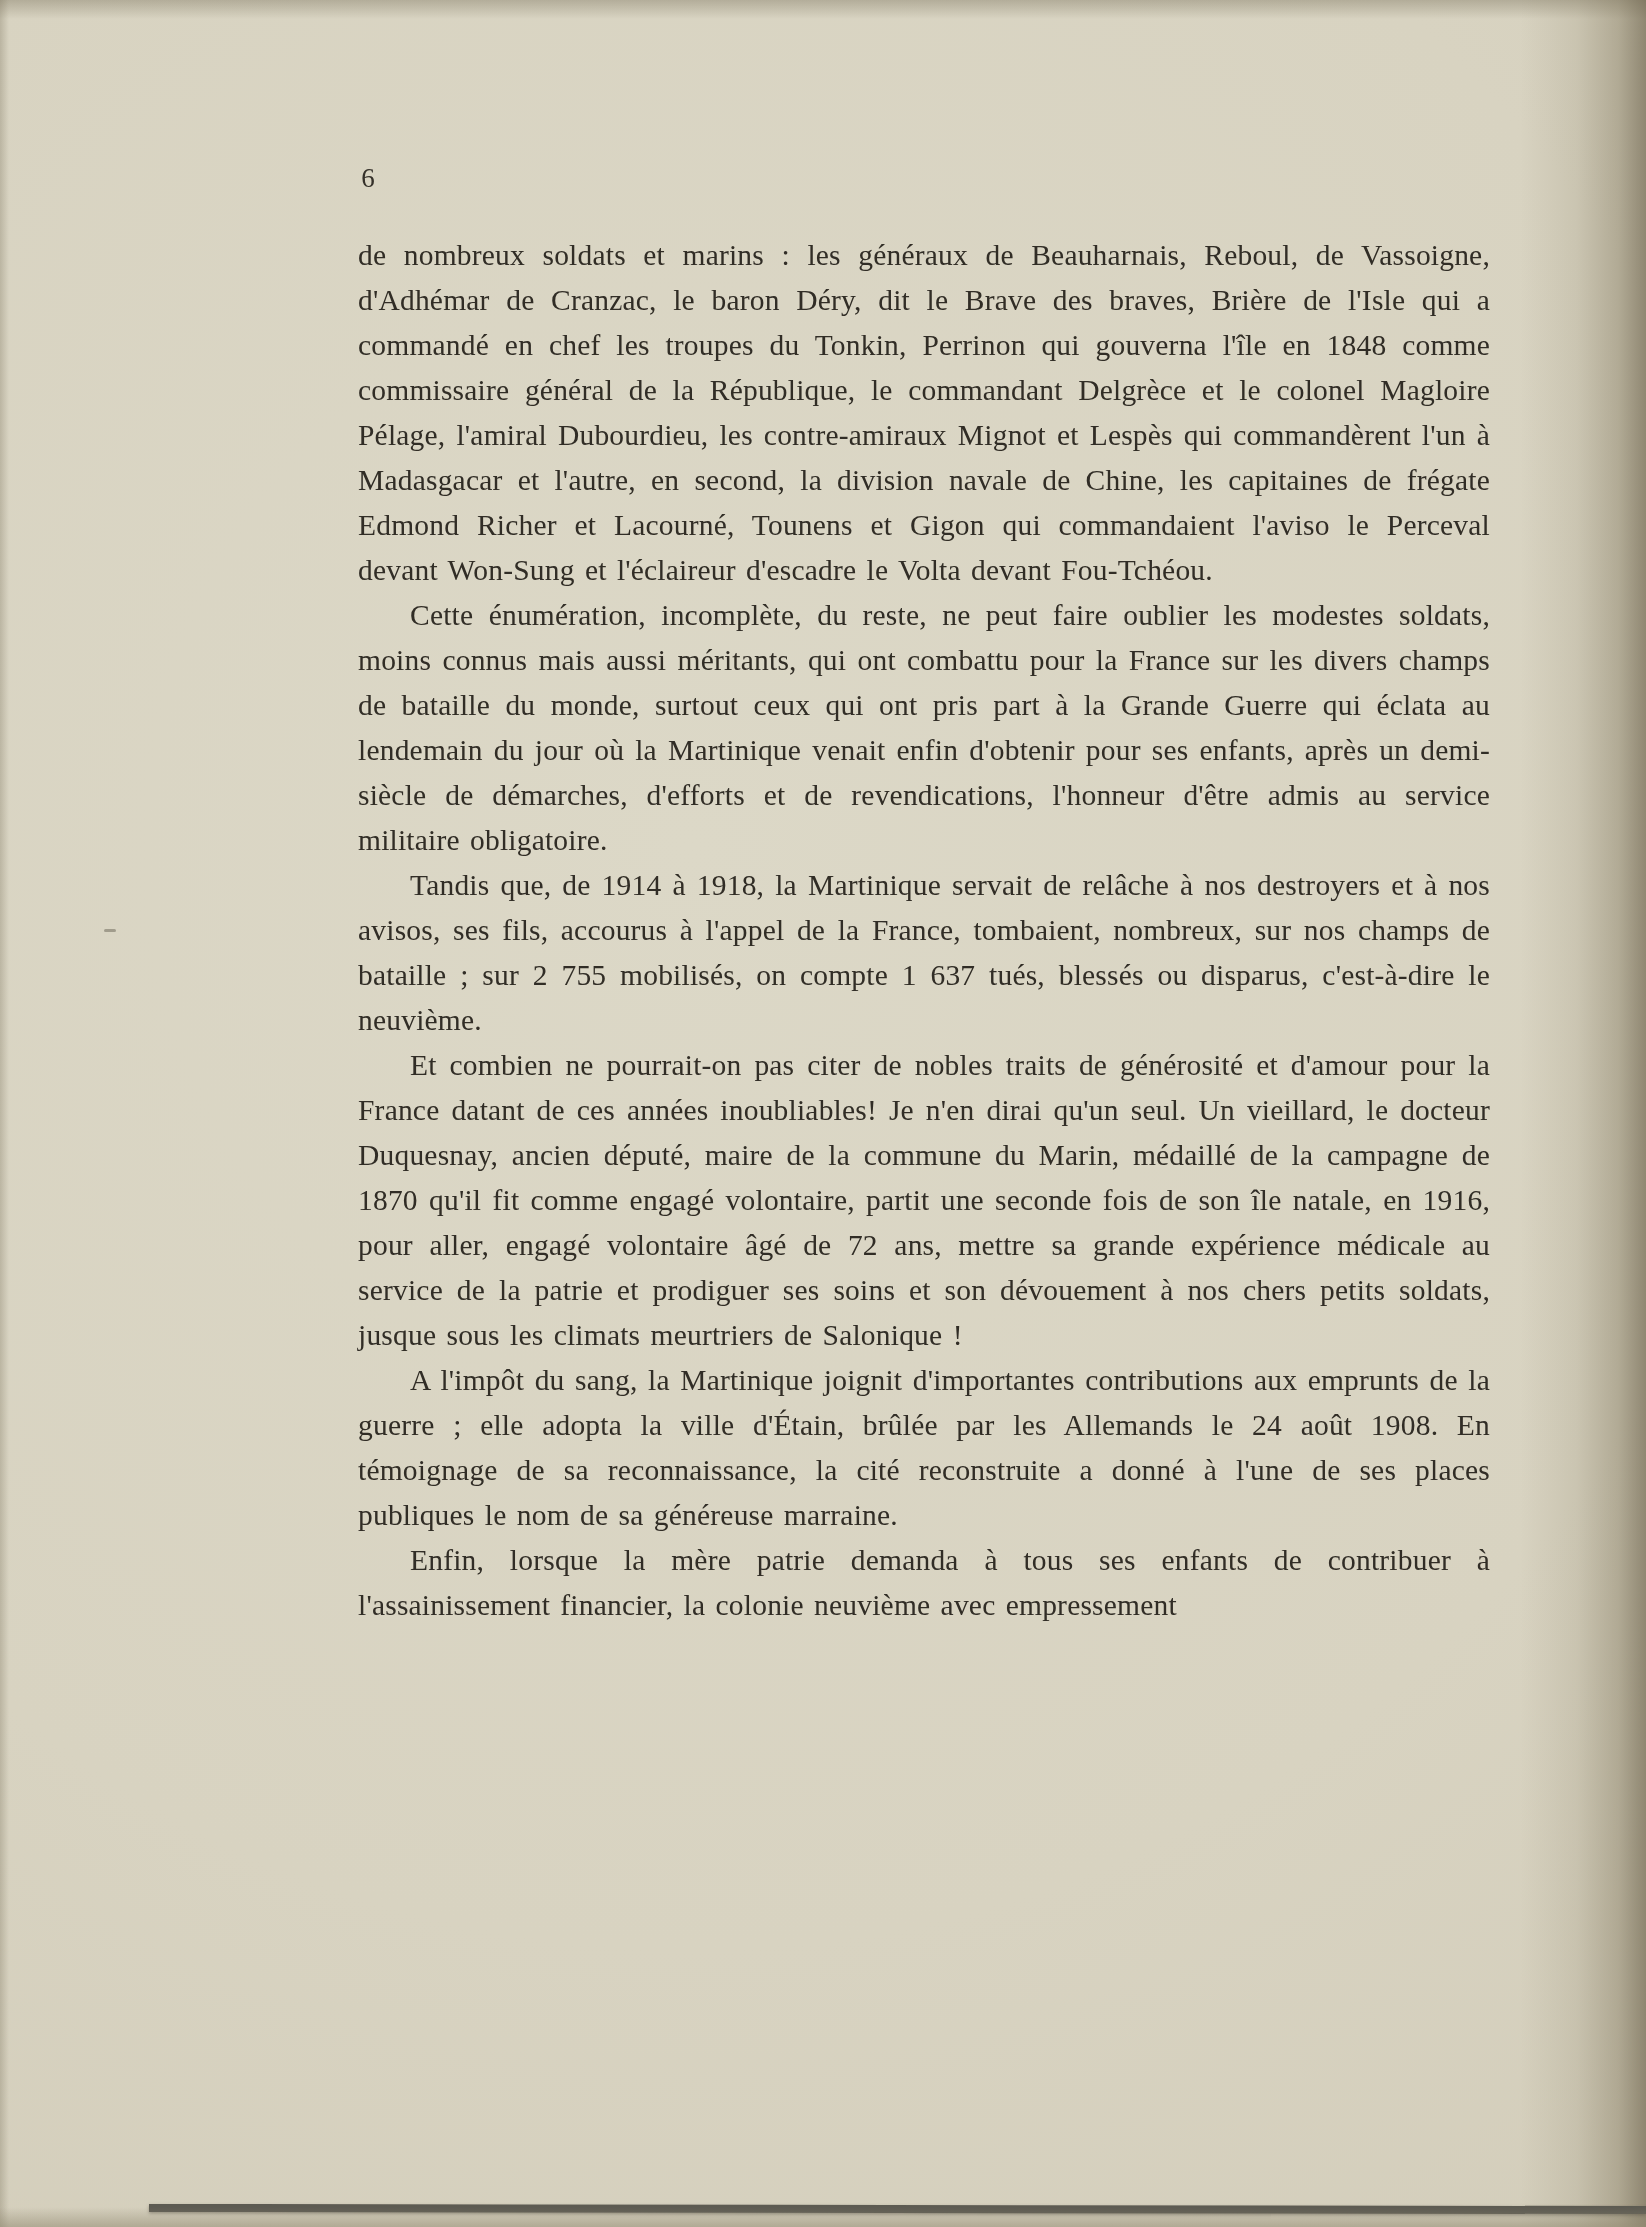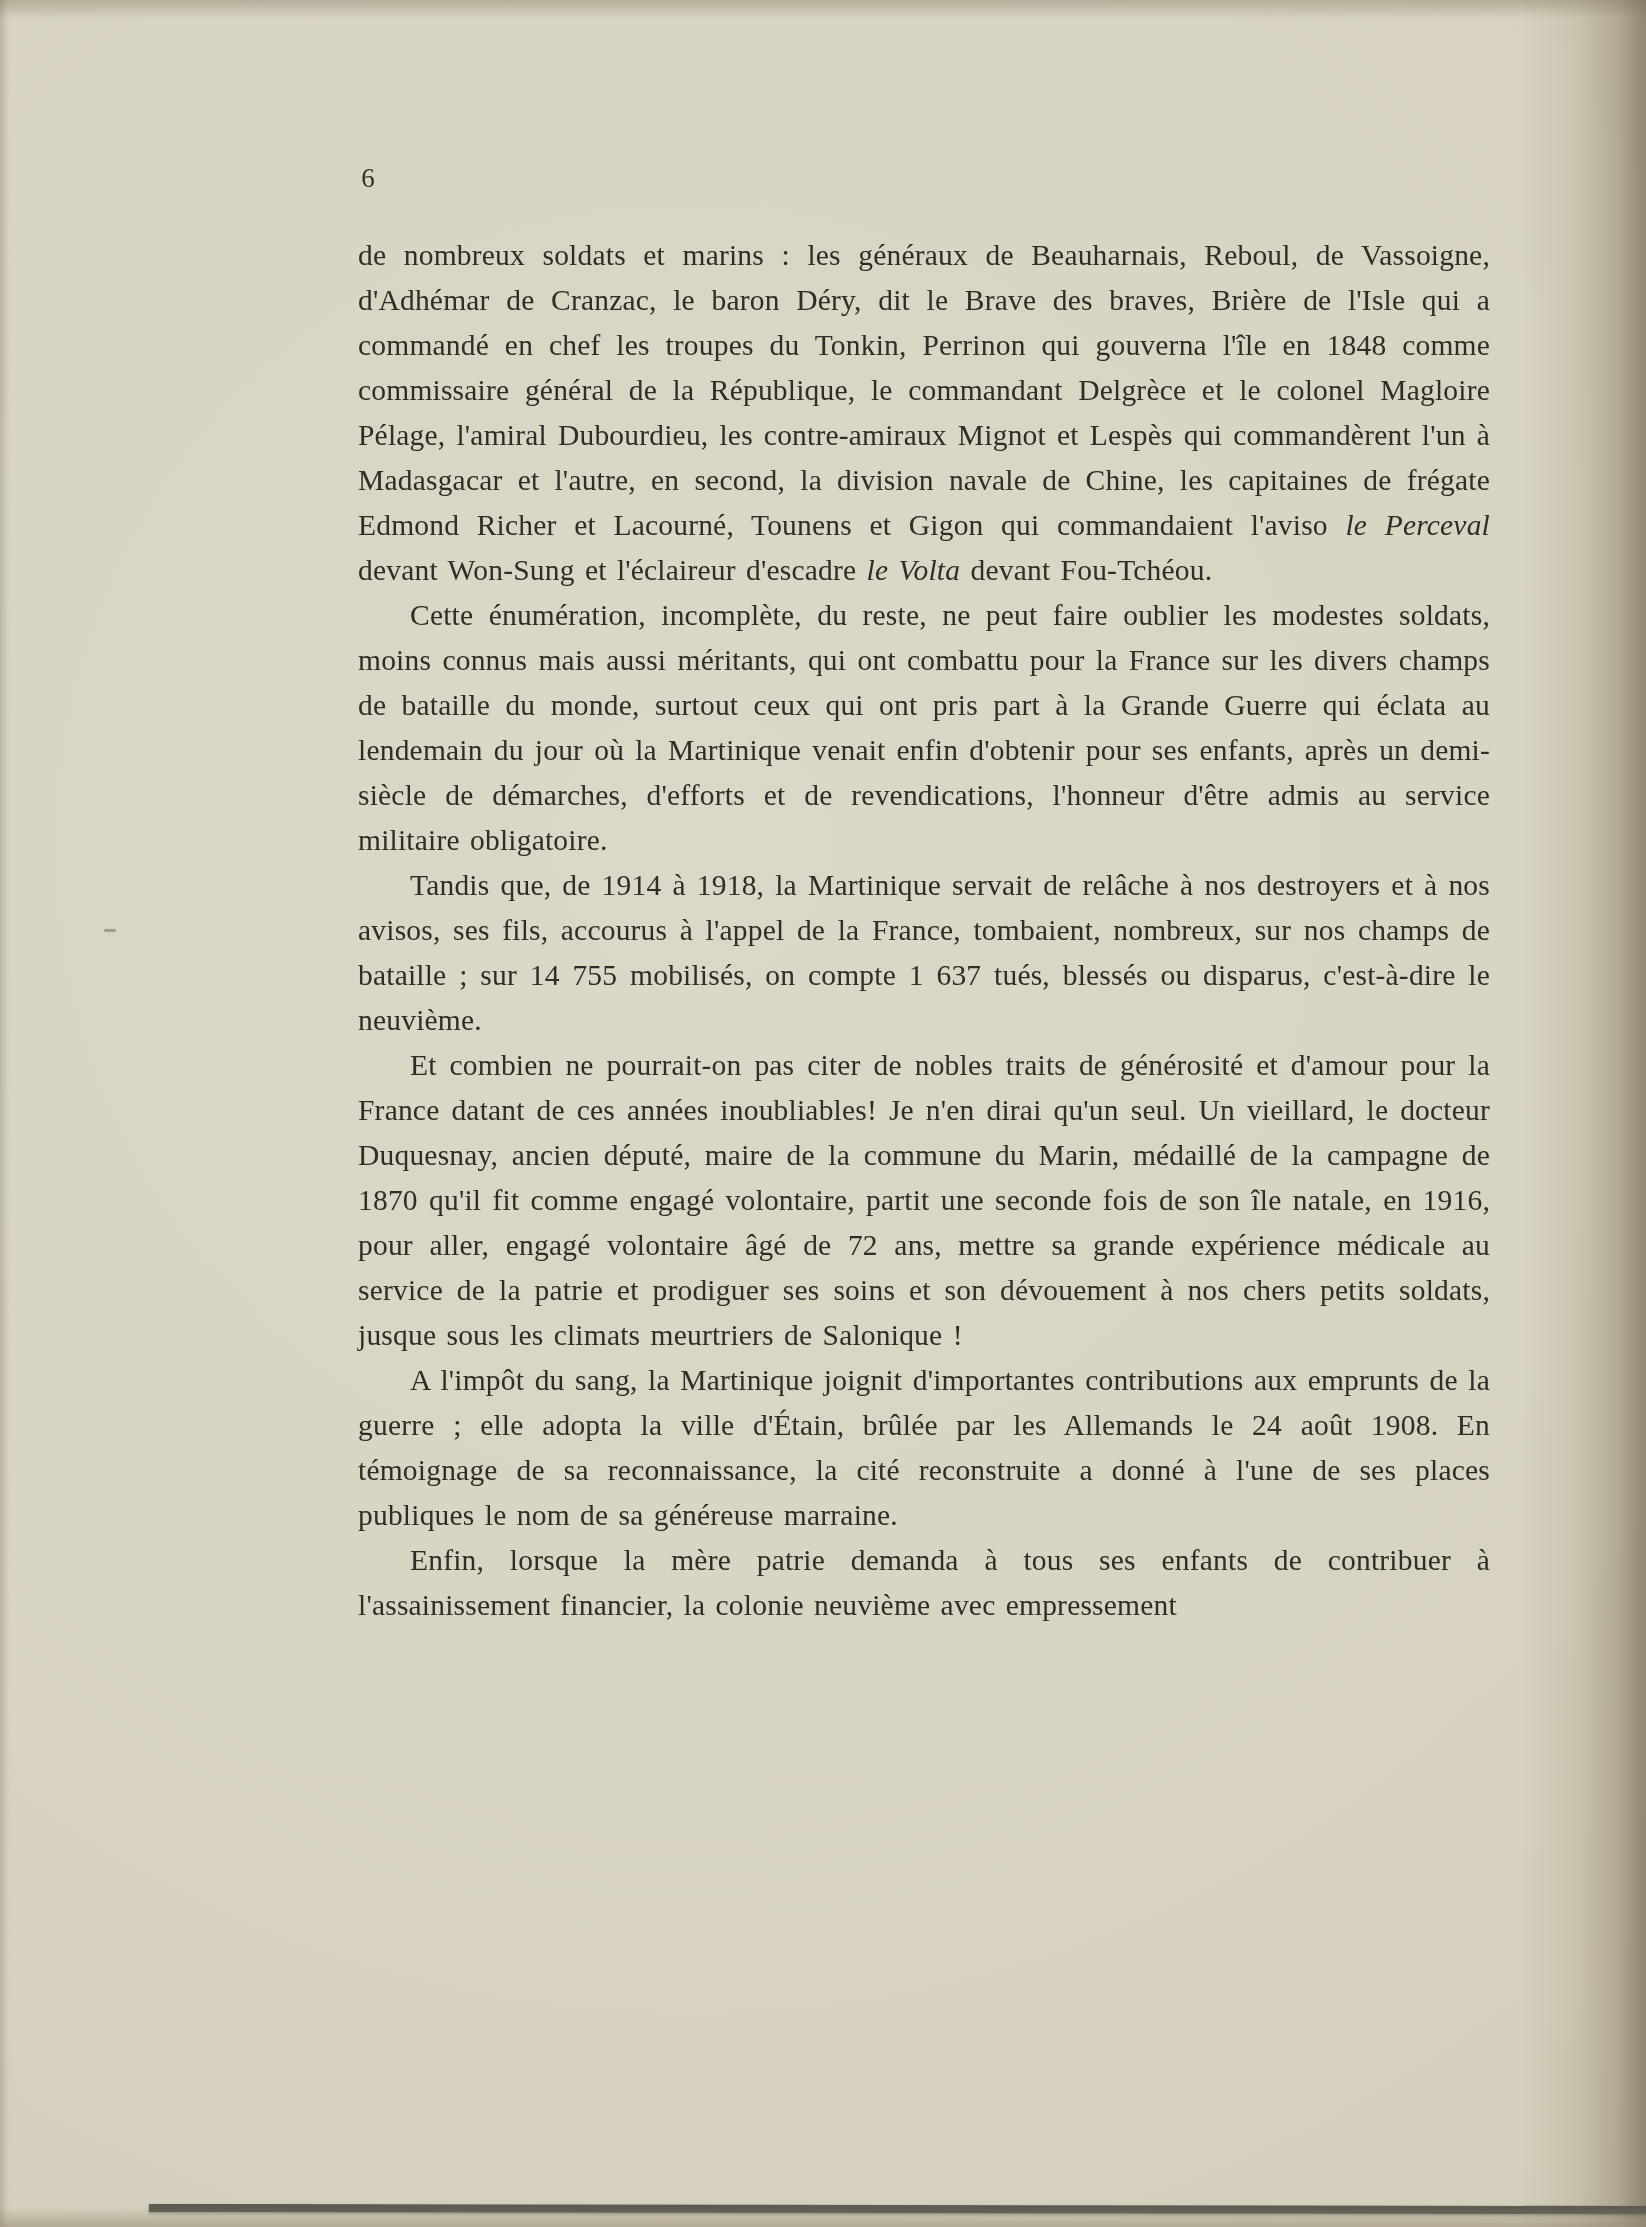--- a/index.html
+++ b/index.html
@@ -53,21 +53,20 @@
     word-spacing: 2.7px;
   }
   .para {
     margin: 0;
     padding: 0;
   }
   .para.indent {
     text-indent: 52px;
   }
   .italic {
-    font-style: italic;
   }
   
   .edge-right {
     position: absolute;
     top: 0; right: 0; bottom: 0;
     width: 126px;
     pointer-events: none;
     background: linear-gradient(to right,
       rgba(139,130,104,0) 0%,
       rgba(139,130,104,0.18) 45%,
@@ -122,21 +121,21 @@
 
 <main class="page">
 
   <header class="page-header">
     <span class="page-number">6</span>
   </header>
 
   <section class="text-block">
     <p class="para"><span>de nombreux soldats et marins : les généraux de Beauharnais, Reboul, de Vassoigne, d'Adhémar de Cranzac, le baron Déry, dit le Brave des braves, Brière de l'Isle qui a commandé en chef les troupes du Tonkin, Perrinon qui gouverna l'île en 1848 comme commissaire général de la République, le commandant Delgrèce et le colonel Magloire Pélage, l'amiral Dubourdieu, les contre-amiraux Mignot et Lespès qui commandèrent l'un à Madasgacar et l'autre, en second, la division navale de Chine, les capitaines de frégate Edmond Richer et Lacourné, Tounens et Gigon qui commandaient l'aviso </span><span class="italic">le Perceval</span><span> devant Won-Sung et l'éclaireur d'escadre </span><span class="italic">le Volta</span><span> devant Fou-Tchéou.</span></p>
     <p class="para indent">Cette énumération, incomplète, du reste, ne peut faire oublier les modestes soldats, moins connus mais aussi méritants, qui ont combattu pour la France sur les divers champs de bataille du monde, surtout ceux qui ont pris part à la Grande Guerre qui éclata au lendemain du jour où la Martinique venait enfin d'obtenir pour ses enfants, après un demi-siècle de démarches, d'efforts et de revendications, l'honneur d'être admis au service militaire obligatoire.</p>
-    <p class="para indent">Tandis que, de 1914 à 1918, la Martinique servait de relâche à nos destroyers et à nos avisos, ses fils, accourus à l'appel de la France, tombaient, nombreux, sur nos champs de bataille ; sur 14 755 mobilisés, on compte 1 637 tués, blessés ou disparus, c'est-à-dire le neuvième.</p>
+    <p class="para indent">Tandis que, de 1914 à 1918, la Martinique servait de relâche à nos destroyers et à nos avisos, ses fils, accourus à l'appel de la France, tombaient, nombreux, sur nos champs de bataille ; sur 2 755 mobilisés, on compte 1 637 tués, blessés ou disparus, c'est-à-dire le neuvième.</p>
     <p class="para indent">Et combien ne pourrait-on pas citer de nobles traits de générosité et d'amour pour la France datant de ces années inoubliables! Je n'en dirai qu'un seul. Un vieillard, le docteur Duquesnay, ancien député, maire de la commune du Marin, médaillé de la campagne de 1870 qu'il fit comme engagé volontaire, partit une seconde fois de son île natale, en 1916, pour aller, engagé volontaire âgé de 72 ans, mettre sa grande expérience médicale au service de la patrie et prodiguer ses soins et son dévouement à nos chers petits soldats, jusque sous les climats meurtriers de Salonique !</p>
     <p class="para indent">A l'impôt du sang, la Martinique joignit d'importantes contributions aux emprunts de la guerre ; elle adopta la ville d'Étain, brûlée par les Allemands le 24 août 1908. En témoignage de sa reconnaissance, la cité reconstruite a donné à l'une de ses places publiques le nom de sa généreuse marraine.</p>
     <p class="para indent">Enfin, lorsque la mère patrie demanda à tous ses enfants de contribuer à l'assainissement financier, la colonie neuvième avec empressement</p>
   </section>
 
   <div class="pencil-mark"></div>
   <div class="edge-top"></div>
   <div class="edge-left"></div>
   <div class="edge-right"></div>
   <div class="bottom-line"></div>

